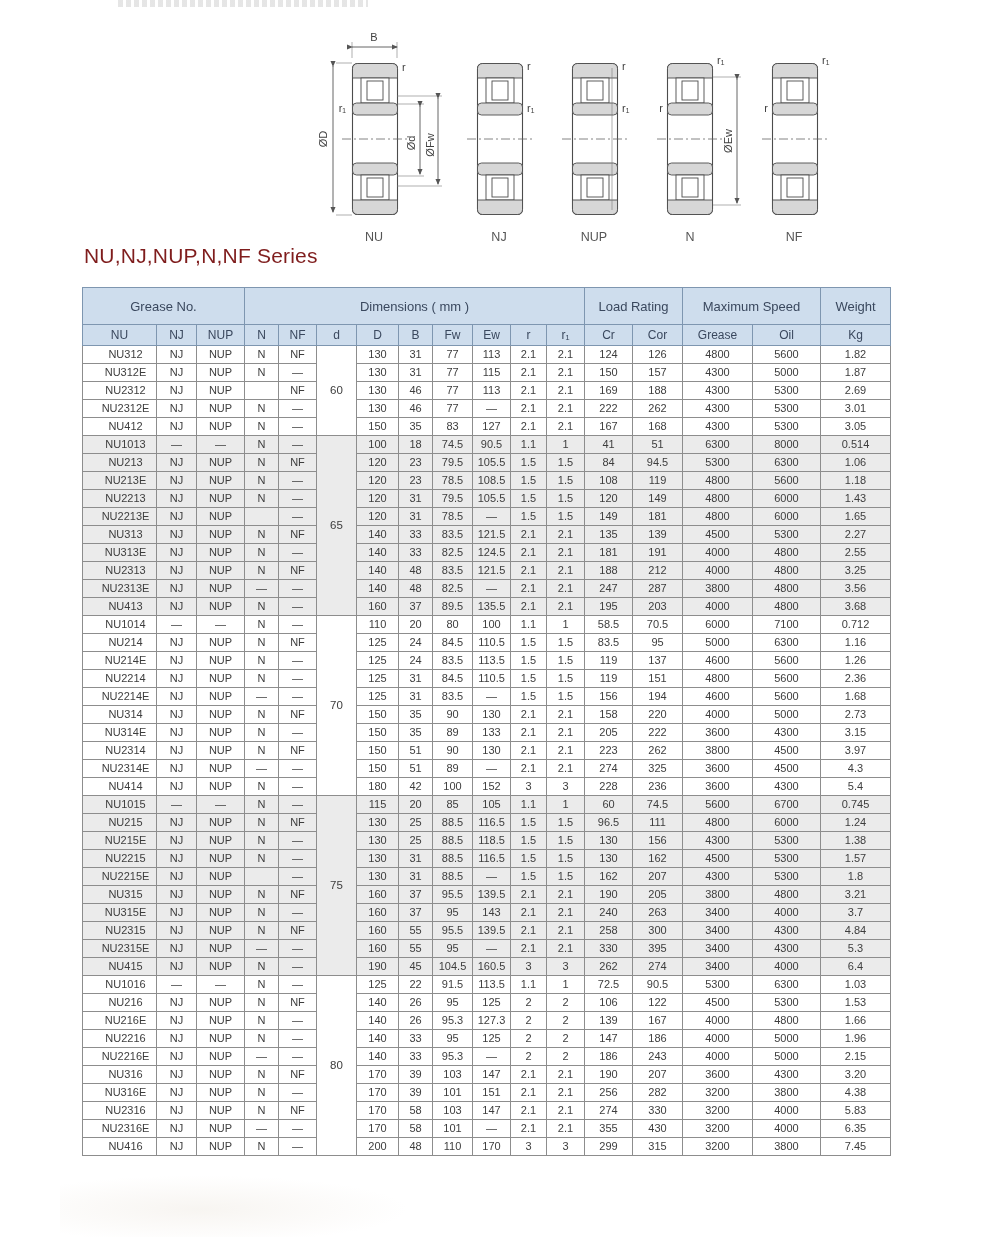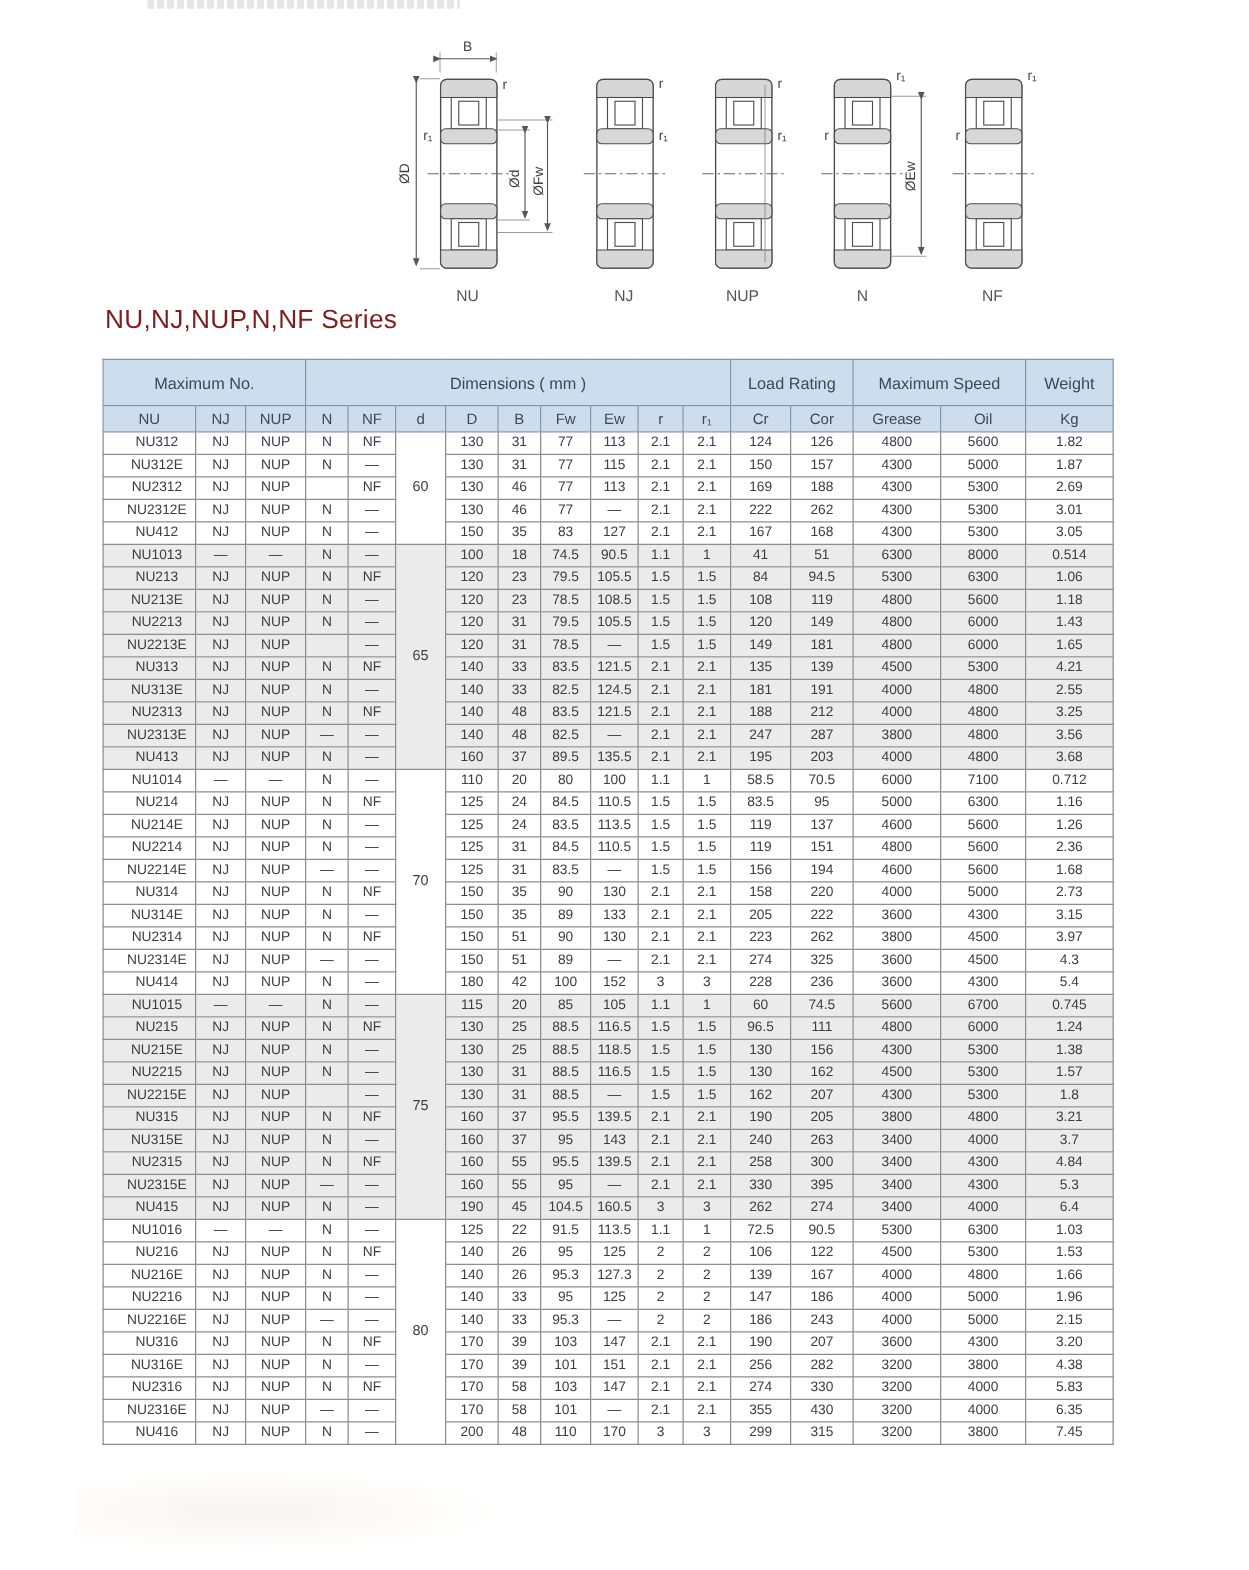--- a/index.html
+++ b/index.html
@@ -145,21 +145,21 @@
       <col style="width:36px">
       <col style="width:38px">
     <col style="width:48px">
       <col style="width:50px">
       <col style="width:70px">
     <col style="width:68px">
       <col style="width:70px">
   </colgroup>
   <thead>
     <tr class="h1">
-      <th colspan="3">Maximum No.</th>
+      <th colspan="3">Grease No.</th>
       <th colspan="9">Dimensions ( mm )</th>
       <th colspan="2">Load Rating</th>
       <th colspan="2">Maximum Speed</th>
       <th>Weight</th>
     </tr>
     <tr class="h2">
       <th>NU</th>
       <th>NJ</th>
       <th>NUP</th>
       <th>N</th>
@@ -370,21 +370,21 @@
         <td>140</td>
         <td>33</td>
         <td>83.5</td>
         <td>121.5</td>
         <td>2.1</td>
         <td>2.1</td>
         <td>135</td>
         <td>139</td>
         <td>4500</td>
         <td>5300</td>
-        <td>4.21</td>
+        <td>2.27</td>
       </tr>
       <tr class="shaded">
         <td class="name-cell">NU313E</td>
         <td>NJ</td>
         <td>NUP</td>
         <td>N</td>
         <td>—</td>
         <td>140</td>
         <td>33</td>
         <td>82.5</td>

